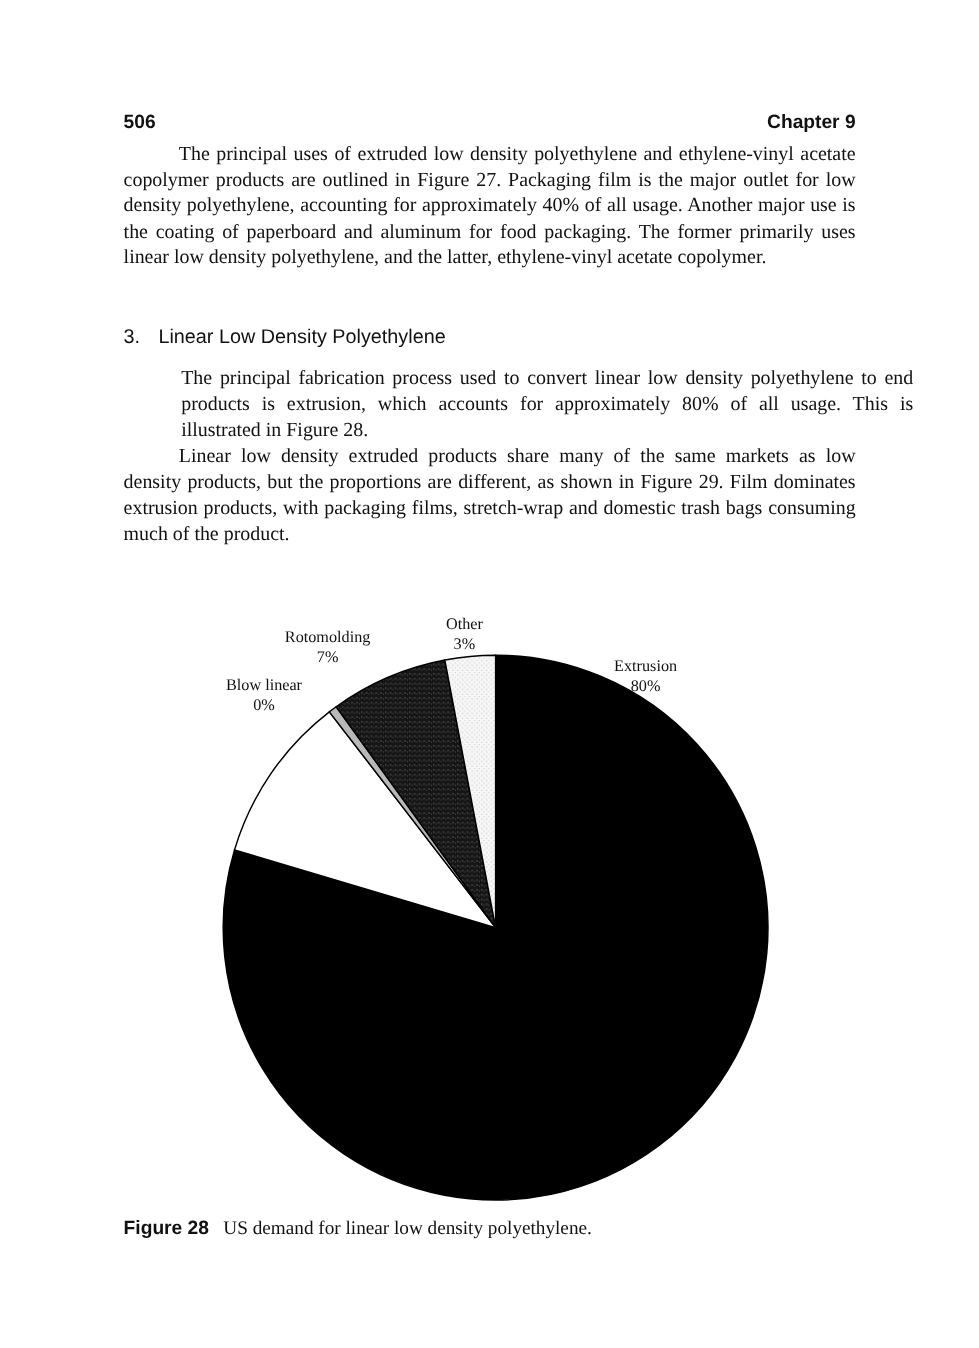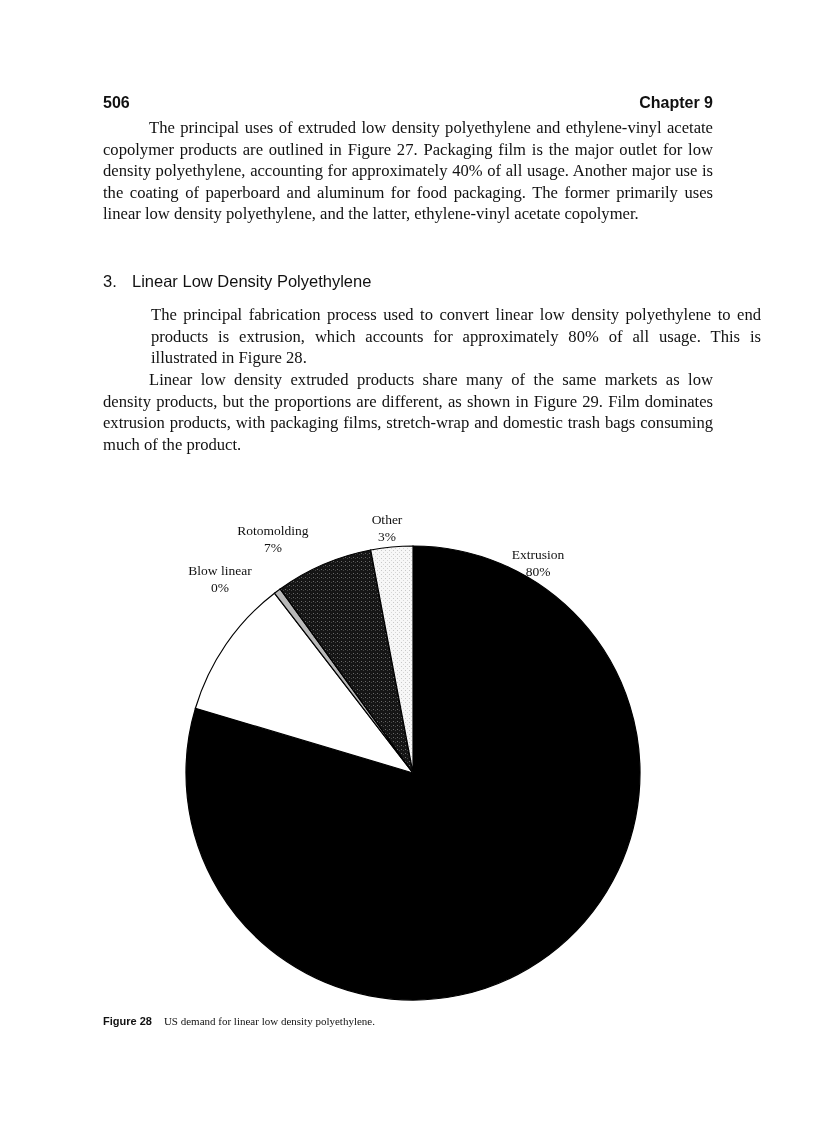--- a/index.html
+++ b/index.html
@@ -11,21 +11,21 @@
   .para { position:absolute; left:103px; width:610px;
     font-family:"Liberation Serif", serif; font-size:16.6px; line-height:21.5px;
     text-align:justify; margin:0; }
   .para.indent { text-indent:46px; }
   .section-heading { position:absolute; left:103px; top:272px;
     font-family:"Liberation Sans", sans-serif; font-size:16.5px; margin:0; font-weight:normal; }
   .section-heading .num { display:inline-block; width:29px; }
   .figure { position:absolute; left:0; top:0; width:668px; height:1123px; }
   .pie-label { position:absolute; font-family:"Liberation Serif", serif; font-size:13.5px;
     line-height:17px; text-align:center; white-space:nowrap; }
-  .caption { position:absolute; left:103px; top:1015px; font-size:11px; }
+  .caption { position:absolute; left:103px; top:1015px; font-size:16px; }
   .caption .cap-label { font-family:"Liberation Sans", sans-serif; font-weight:bold; margin-right:12px; }
   .caption .cap-text { font-family:"Liberation Serif", serif; }
 </style>
 </head>
 <body>
 
 <div class="running-head">
   <span class="pg">506</span>
   <span class="ch">Chapter 9</span>
 </div>

